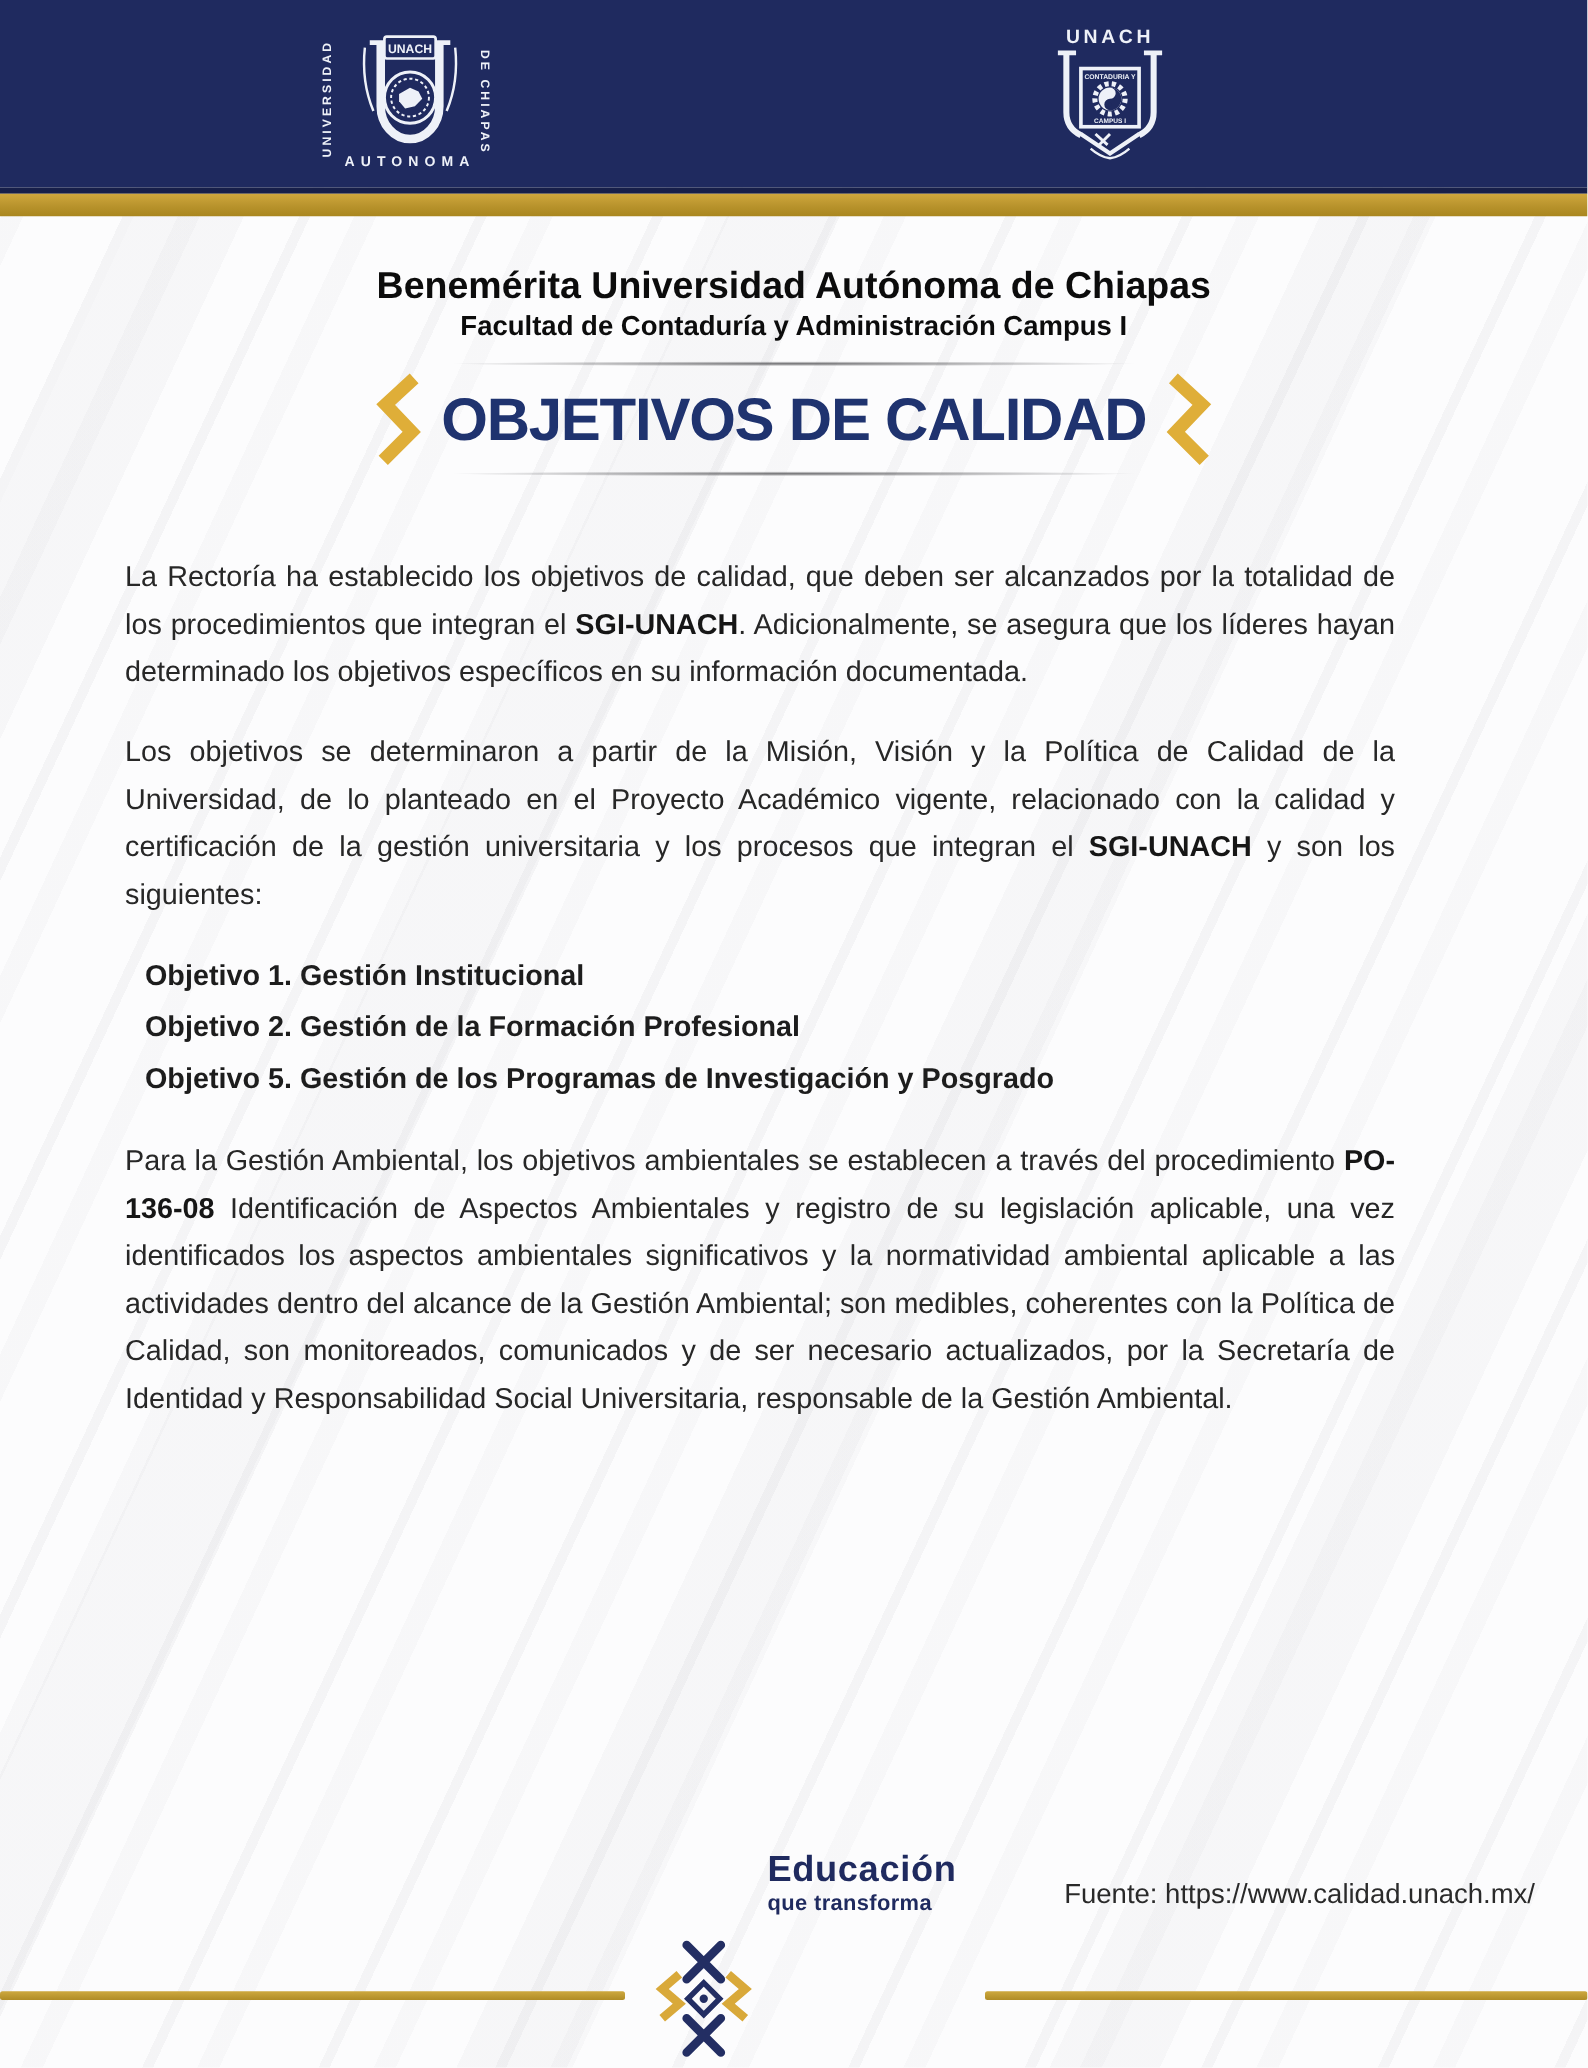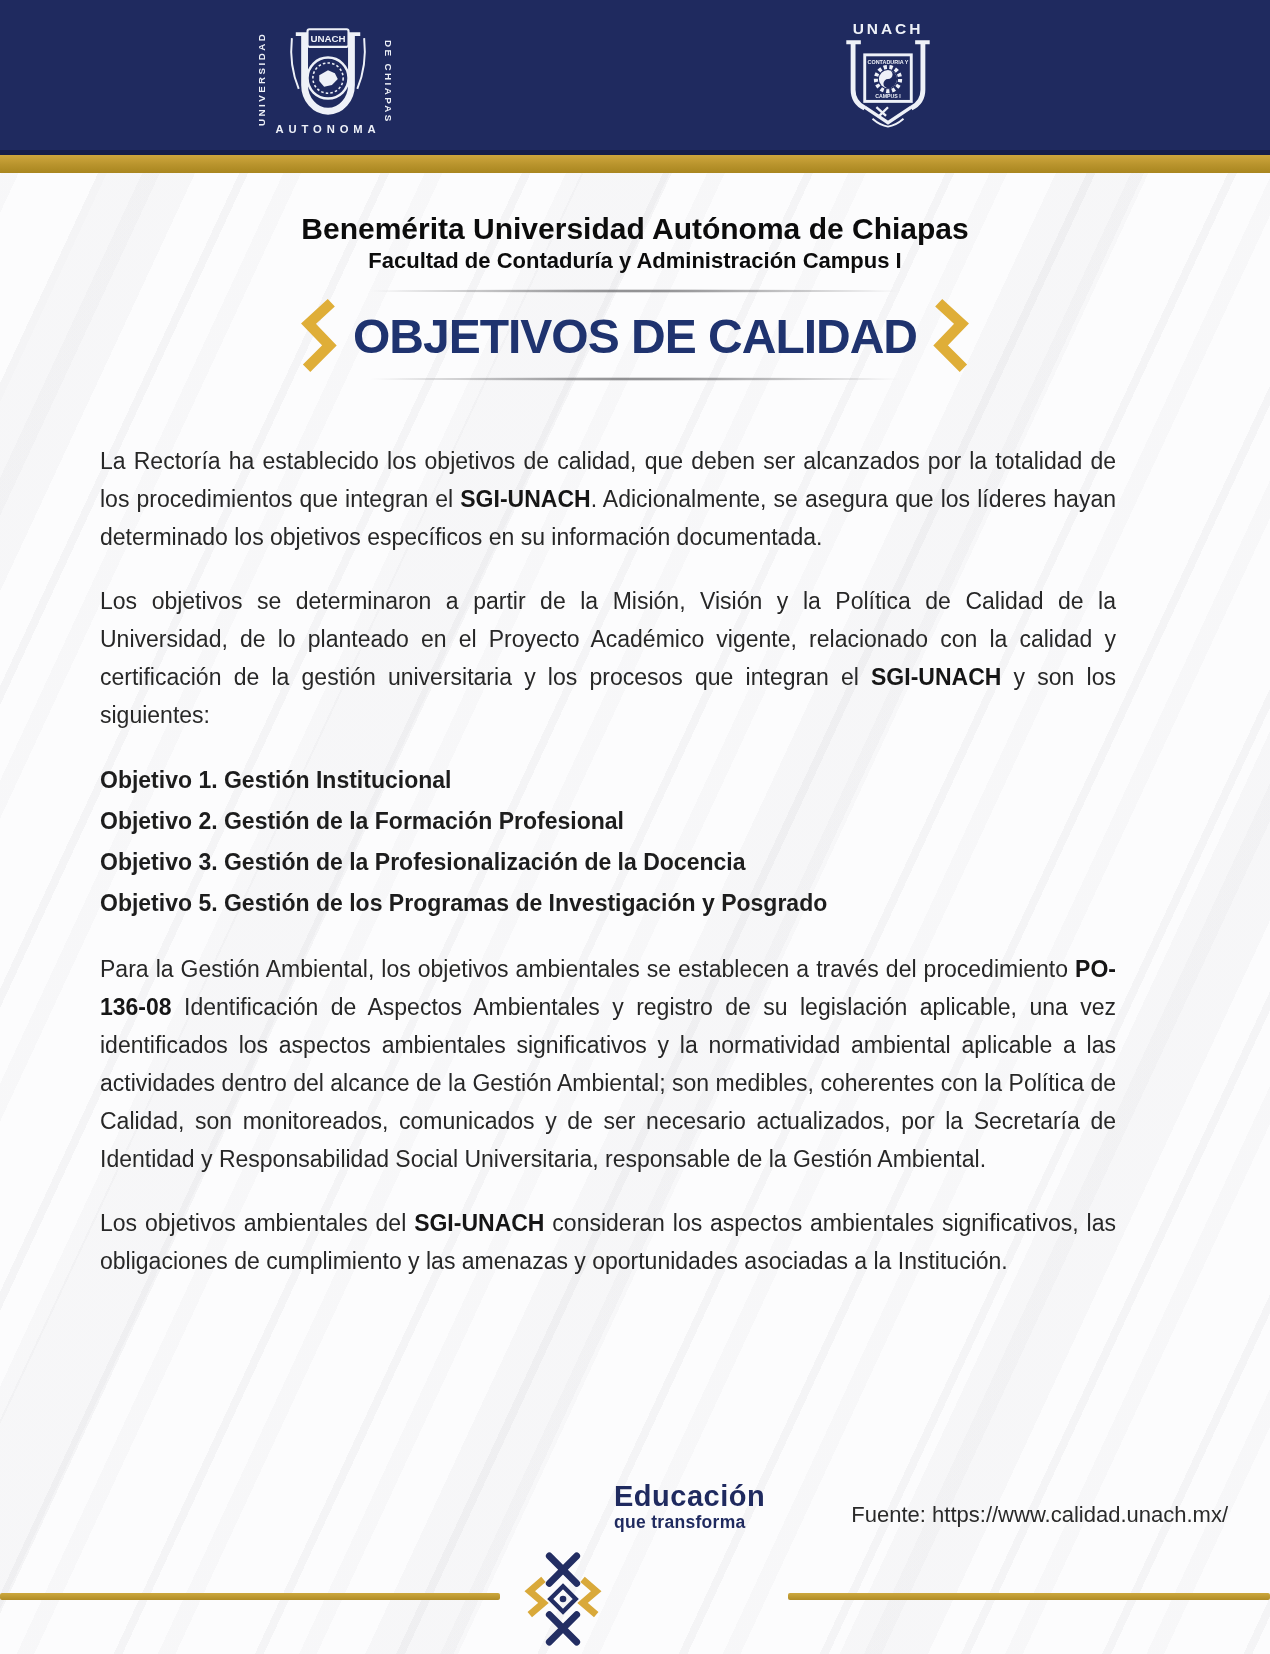--- a/index.html
+++ b/index.html
@@ -32,21 +32,21 @@
   .title-block{top:289px;left:0;width:1270px;}
   .taper{width:560px;height:4px;margin:0 auto;border-radius:50%;
     background:radial-gradient(closest-side, rgba(75,75,78,0.8), rgba(75,75,78,0) 98%);}
   .title-row{display:flex;justify-content:center;align-items:center;gap:16px;height:82px;margin-top:2px;}
   .doc-title{font-size:48px;font-weight:bold;letter-spacing:-1px;color:#1f336f;white-space:nowrap;}
   
   .content{top:442px;left:100px;width:1016px;color:#272727;font-size:23px;line-height:38px;}
   .para{margin:0;text-align:justify;hyphens:auto;}
   .para + .para, .objectives, .para.after-list{margin-top:26px;}
   .para b{color:#161616;}
-  .objectives{font-weight:bold;color:#1d1d1d;line-height:41px;text-align:left;}
+  .objectives{font-weight:bold;color:#1d1d1d;line-height:41px;text-align:left;margin-left:16px;}
   
   .fuente{top:1502px;right:42px;font-size:22px;font-weight:normal;color:#2a2a2a;}
   .gold-line{height:7px;background:linear-gradient(#cda83e,#b08c26);border-radius:2px;}
   .gold-line.left{top:1593px;left:0;width:500px;}
   .gold-line.right{top:1593px;left:788px;width:482px;}
   .brand-emblem{left:520px;top:1550px;}
   .brand-text{left:614px;top:1482px;color:#1f2a5f;line-height:1;}
   .brand-1{font-size:29px;font-weight:bold;letter-spacing:0.5px;}
   .brand-2{font-size:17.5px;font-weight:bold;margin-top:3px;letter-spacing:0.3px;}
   svg text{font-family:"Liberation Sans", sans-serif;}
@@ -117,25 +117,23 @@
   </div>
   <div class="taper"></div>
 </div>
 
 <div class="abs content">
   <p class="para"><span>La Rectoría ha establecido los objetivos de calidad, que deben ser alcanzados por la totalidad de los procedimientos que integran el </span><b>SGI-UNACH</b><span>. Adicionalmente, se asegura que los líderes hayan determinado los objetivos específicos en su información documentada.</span></p>
   <p class="para"><span>Los objetivos se determinaron a partir de la Misión, Visión y la Política de Calidad de la Universidad, de lo planteado en el Proyecto Académico vigente, relacionado con la calidad y certificación de la gestión universitaria y los procesos que integran el </span><b>SGI-UNACH</b><span> y son los siguientes:</span></p>
   <div class="objectives">
     <div>Objetivo 1. Gestión Institucional</div>
     <div>Objetivo 2. Gestión de la Formación Profesional</div>
-    <div>Objetivo 3. Gestión de la Profesionalización de la Docencia</div>
     <div>Objetivo 5. Gestión de los Programas de Investigación y Posgrado</div>
   </div>
   <p class="para after-list"><span>Para la Gestión Ambiental, los objetivos ambientales se establecen a través del procedimiento </span><b>PO-136-08</b><span> Identificación de Aspectos Ambientales y registro de su legislación aplicable, una vez identificados los aspectos ambientales significativos y la normatividad ambiental aplicable a las actividades dentro del alcance de la Gestión Ambiental; son medibles, coherentes con la Política de Calidad, son monitoreados, comunicados y de ser necesario actualizados, por la Secretaría de Identidad y Responsabilidad Social Universitaria, responsable de la Gestión Ambiental.</span></p>
-  <p class="para"><span>Los objetivos ambientales del </span><b>SGI-UNACH</b><span> consideran los aspectos ambientales significativos, las obligaciones de cumplimiento y las amenazas y oportunidades asociadas a la Institución.</span></p>
 </div>
 
 <div class="abs fuente">Fuente: https://www.calidad.unach.mx/</div>
 
 <div class="abs gold-line left"></div>
 <div class="abs gold-line right"></div>
 
 <div class="abs brand-emblem">
   <svg width="86" height="98" viewBox="0 0 88 100">
     <g fill="none">

